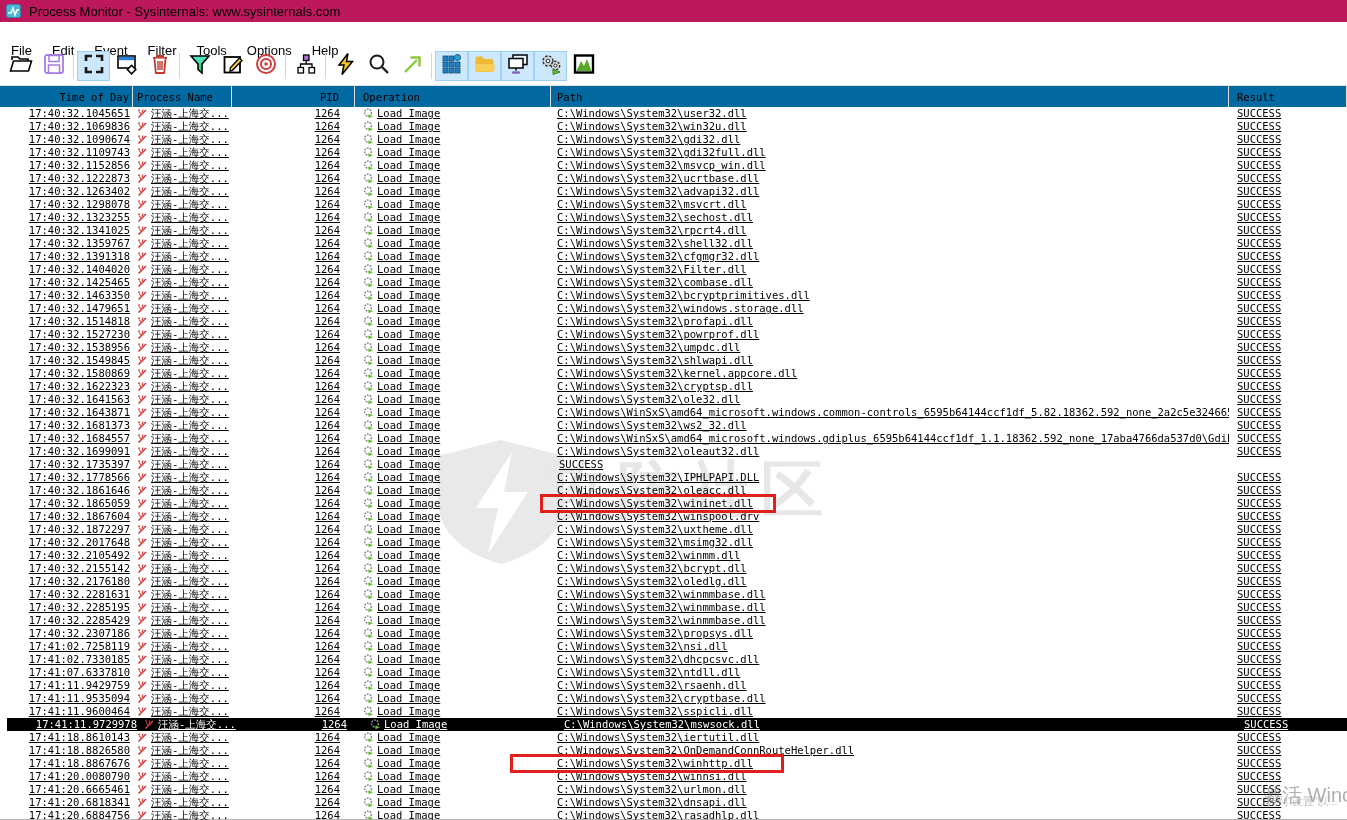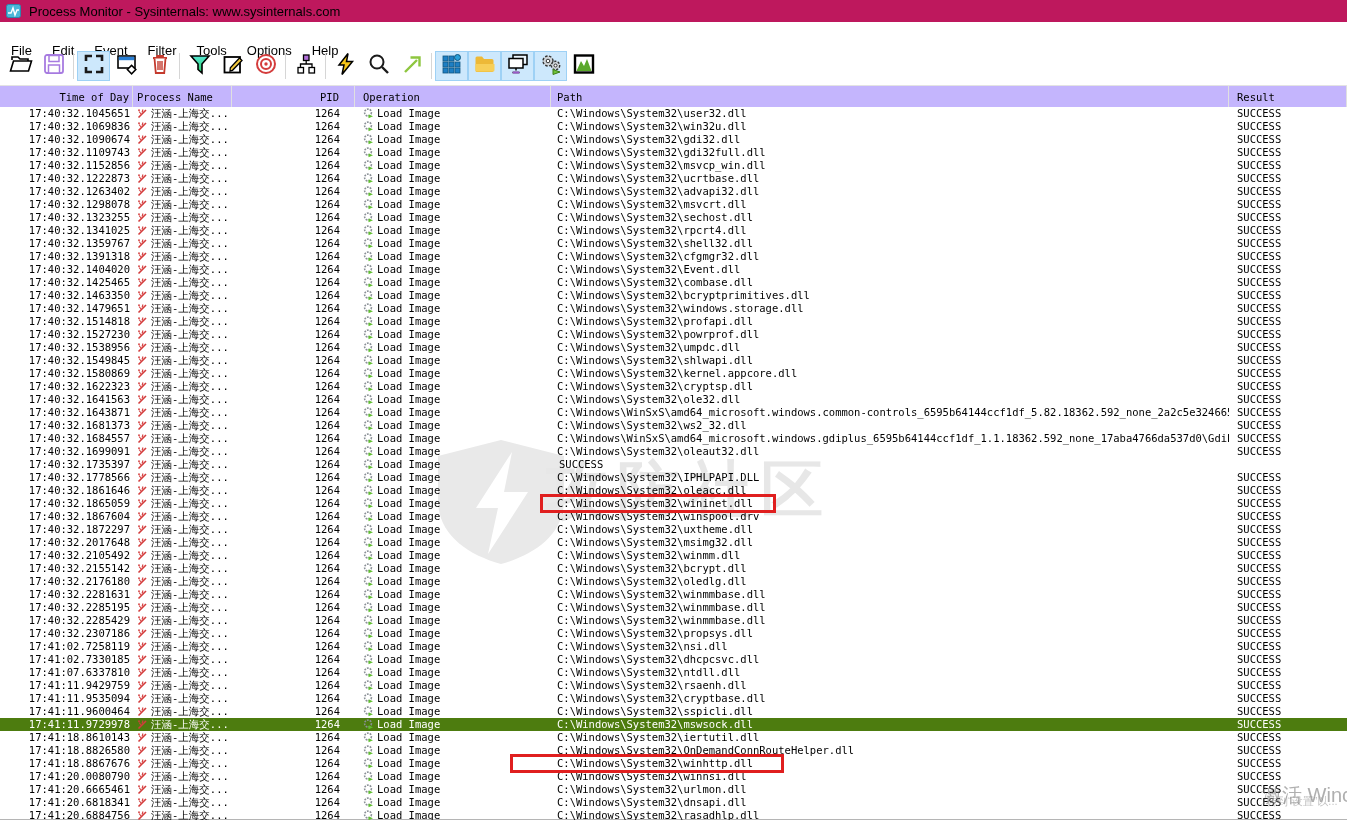--- a/index.html
+++ b/index.html
@@ -17,34 +17,34 @@
   .menu-item{padding:3px 10px;cursor:default;margin-top:32px;}
 
   
   .toolbar{height:38px;display:flex;align-items:center;padding-left:4px;background:#fff;border-bottom:1px solid #e3e3e3;}
   .tbtn{width:33px;height:30px;display:flex;align-items:center;justify-content:center;border:1px solid transparent;box-sizing:border-box;}
   .tbtn.active{background:#cde8fc;border:1px solid #9ed1f5;}
   .tsep{width:1px;height:26px;background:#d6d6d6;margin:0 3px;}
 
   
   .grid{position:relative;font-family:"DejaVu Sans Mono","Liberation Mono",monospace;font-size:10.5px;}
-  .hdr{display:flex;height:21px;position:relative;z-index:2;background:#c4b5fd;justify-content:space-between;}
+  .hdr{display:flex;height:21px;position:relative;z-index:2;background:#0369a1;justify-content:space-between;}
   .cell{box-sizing:border-box;overflow:hidden;white-space:nowrap;}
   .hdr .cell{border-right:1px solid #e0e0e0;display:flex;align-items:center;}
   .c-time{width:133px;justify-content:flex-end;text-align:right;padding-right:3px;}
   .c-proc{width:99px;padding-left:4px;display:flex;align-items:center;}
   .c-pid{width:123px;justify-content:flex-end;text-align:right;padding-right:15px;}
   .c-op{width:196px;padding-left:8px;display:flex;align-items:center;}
   .c-path{width:678px;padding-left:6px;display:flex;align-items:center;}
   .c-result{flex:1;padding-left:8px;display:flex;align-items:center;}
 
   .rows{position:relative;z-index:1;}
-  .row{display:flex;height:13px;line-height:13px;position:relative;background:transparent;}
+  .row{display:flex;height:13px;line-height:13px;position:relative;background:transparent;text-decoration:underline;}
   .row .cell{display:flex;align-items:center;height:13px;}
-  .row.selected{background:#4d7c0f;color:#fff;}
+  .row.selected{background:#000000;color:#fff;margin-left:7px;}
   .mini{width:11px;height:11px;display:inline-block;margin-right:3px;flex:none;}
 
   
   .row.boxed::after{content:"";position:absolute;top:-3px;height:13px;border:3px solid #e01f1f;pointer-events:none;z-index:4;}
   .row.boxed-wininet::after{left:540px;width:230px;}
   .row.boxed-winhttp::after{left:510px;width:268px;}
 
   
   .wm-shield{position:absolute;left:432px;top:352px;z-index:0;pointer-events:none;}
   .wm-text{position:absolute;left:545px;top:362px;z-index:0;font-size:62px;font-weight:bold;
@@ -519,21 +519,21 @@
     </div>
     <div class="cell c-pid">1264</div>
     <div class="cell c-op">
       <span class="mini"><svg width="11" height="11" viewBox="0 0 11 11">
                 <circle cx="5" cy="4.5" r="3.4" fill="none" stroke="#8a9096" stroke-width="1.6" stroke-dasharray="1.8 1.1"></circle>
                 <polygon points="5.5,6.5 10,8.2 5.5,10.2" fill="#5fbf2e"></polygon>
               </svg></span>
       <span class="op-label">Load Image</span>
     </div>
     <div class="cell c-path">
-            <span class="path-label">C:\Windows\System32\Event.dll</span>
+            <span class="path-label">C:\Windows\System32\Filter.dll</span>
           </div>
     <div class="cell c-result">SUCCESS</div>
   </div>
         <div class="row">
     <div class="cell c-time">17:40:32.1425465</div>
     <div class="cell c-proc">
       <span class="mini"><svg width="11" height="11" viewBox="0 0 11 11">
                 <path d="M1.5 9.5 L9 2" stroke="#d43c3c" stroke-width="1.6" fill="none"></path>
                 <path d="M2 3.5 L4.5 6.5 M6 1.5 L5 4.5" stroke="#d43c3c" stroke-width="1.1" fill="none"></path>
                 <circle cx="2" cy="2.2" r="0.9" fill="#d43c3c"></circle>

